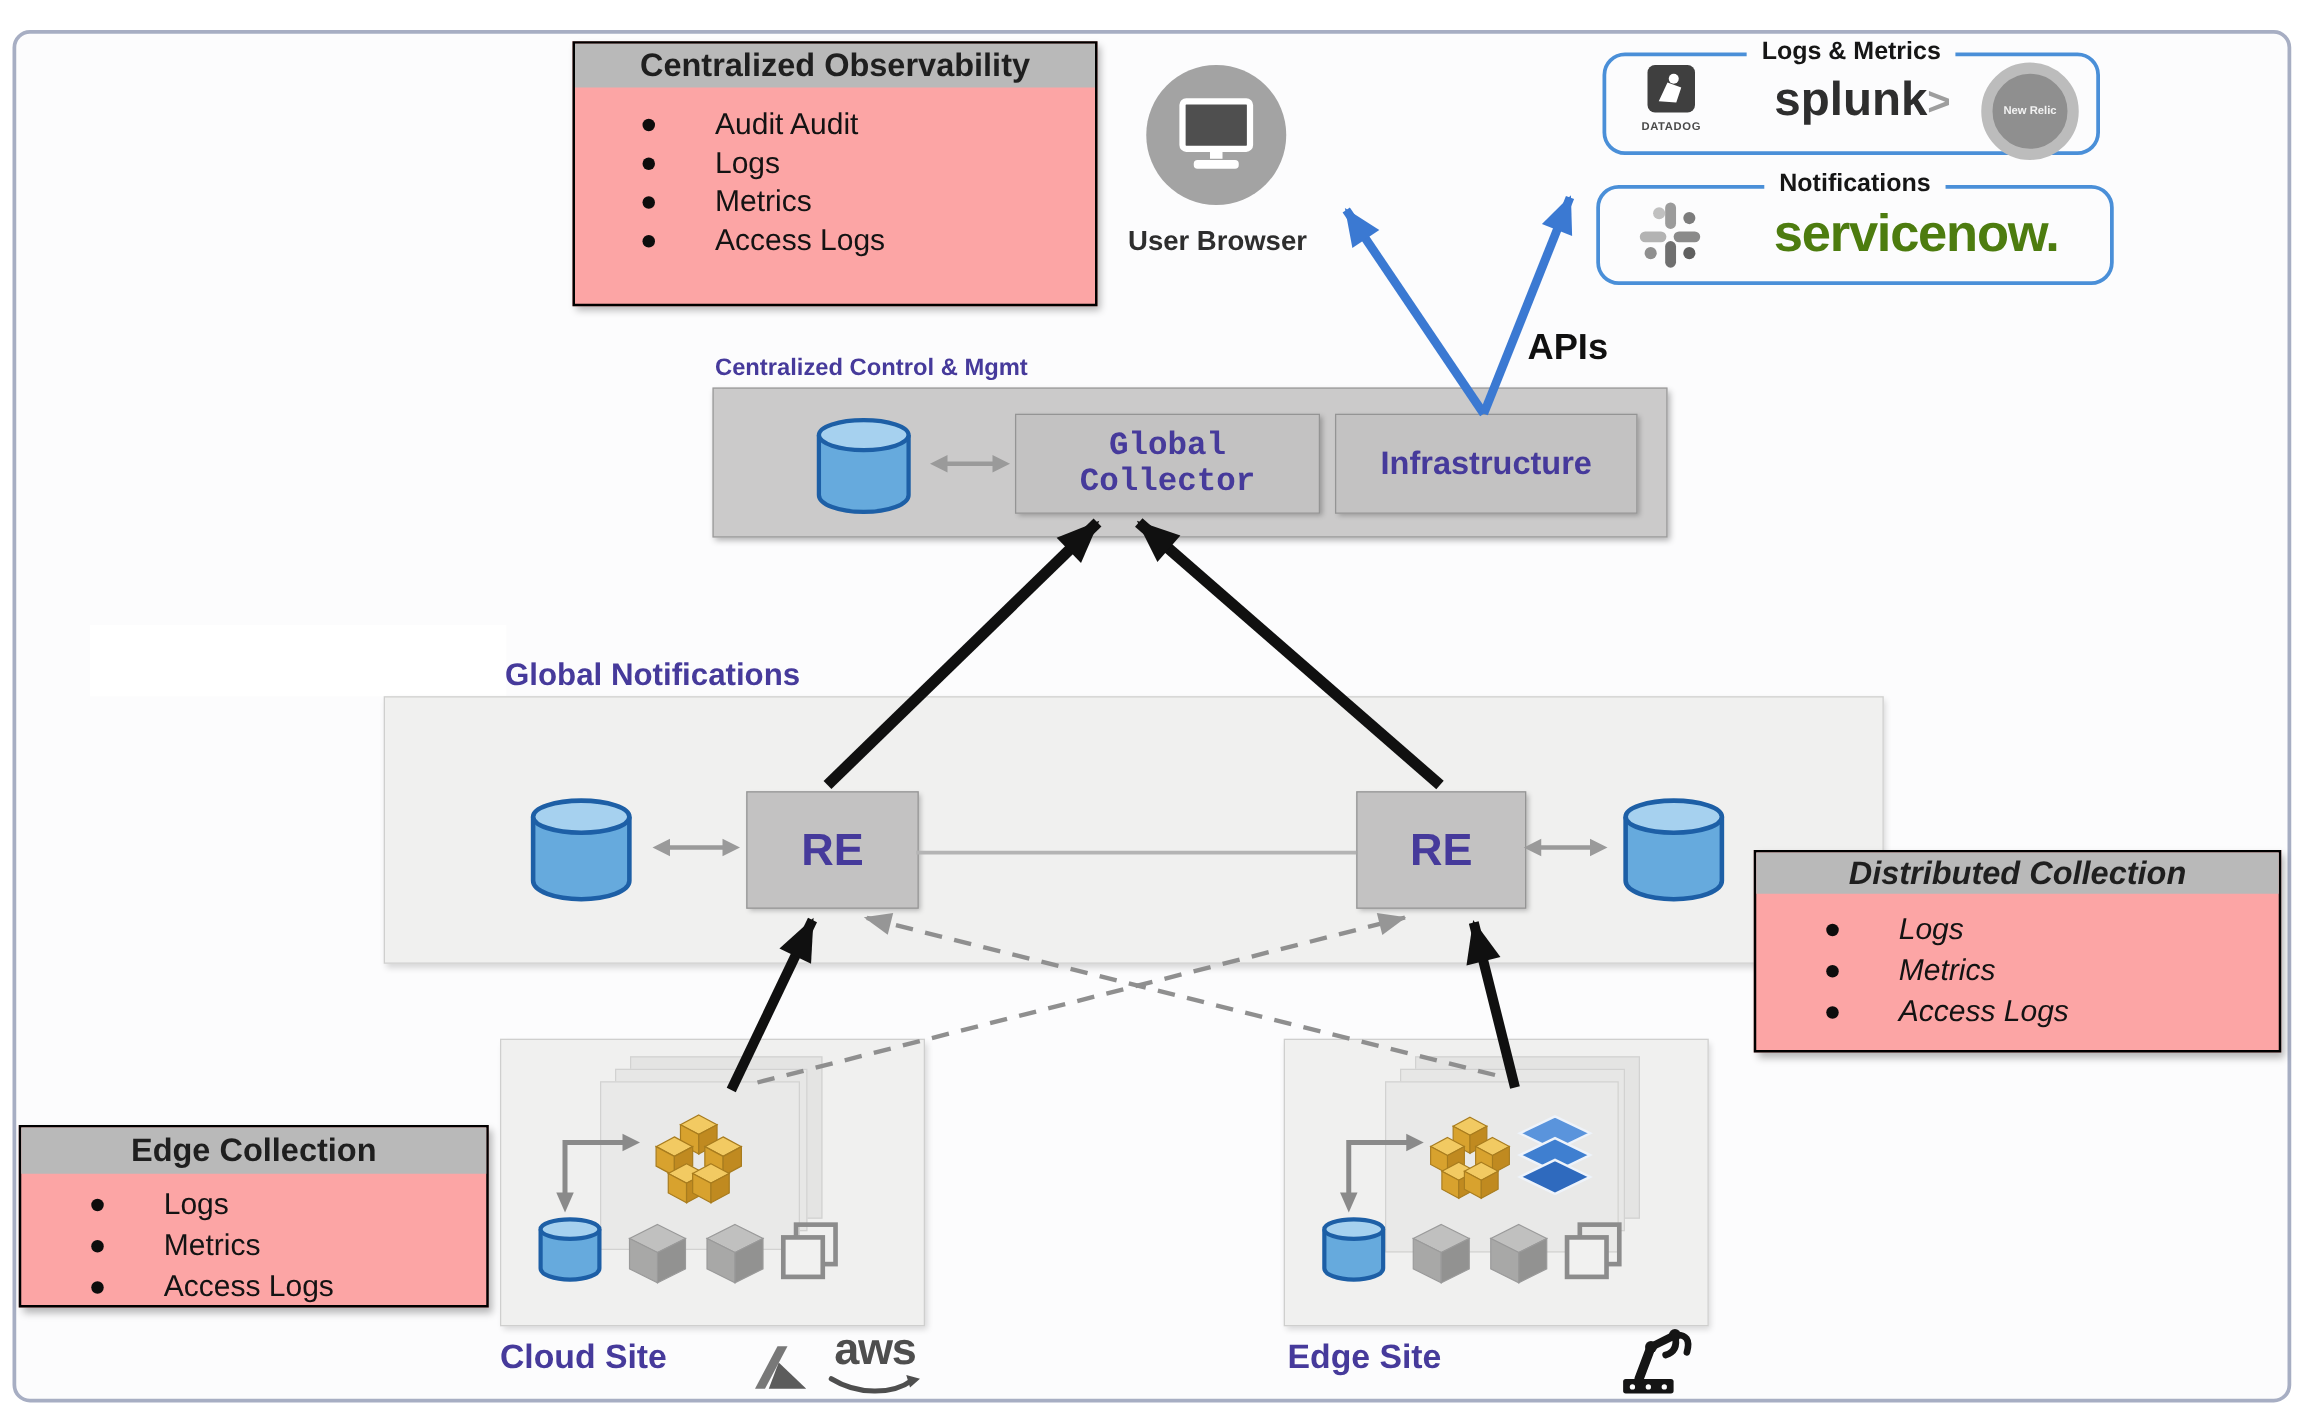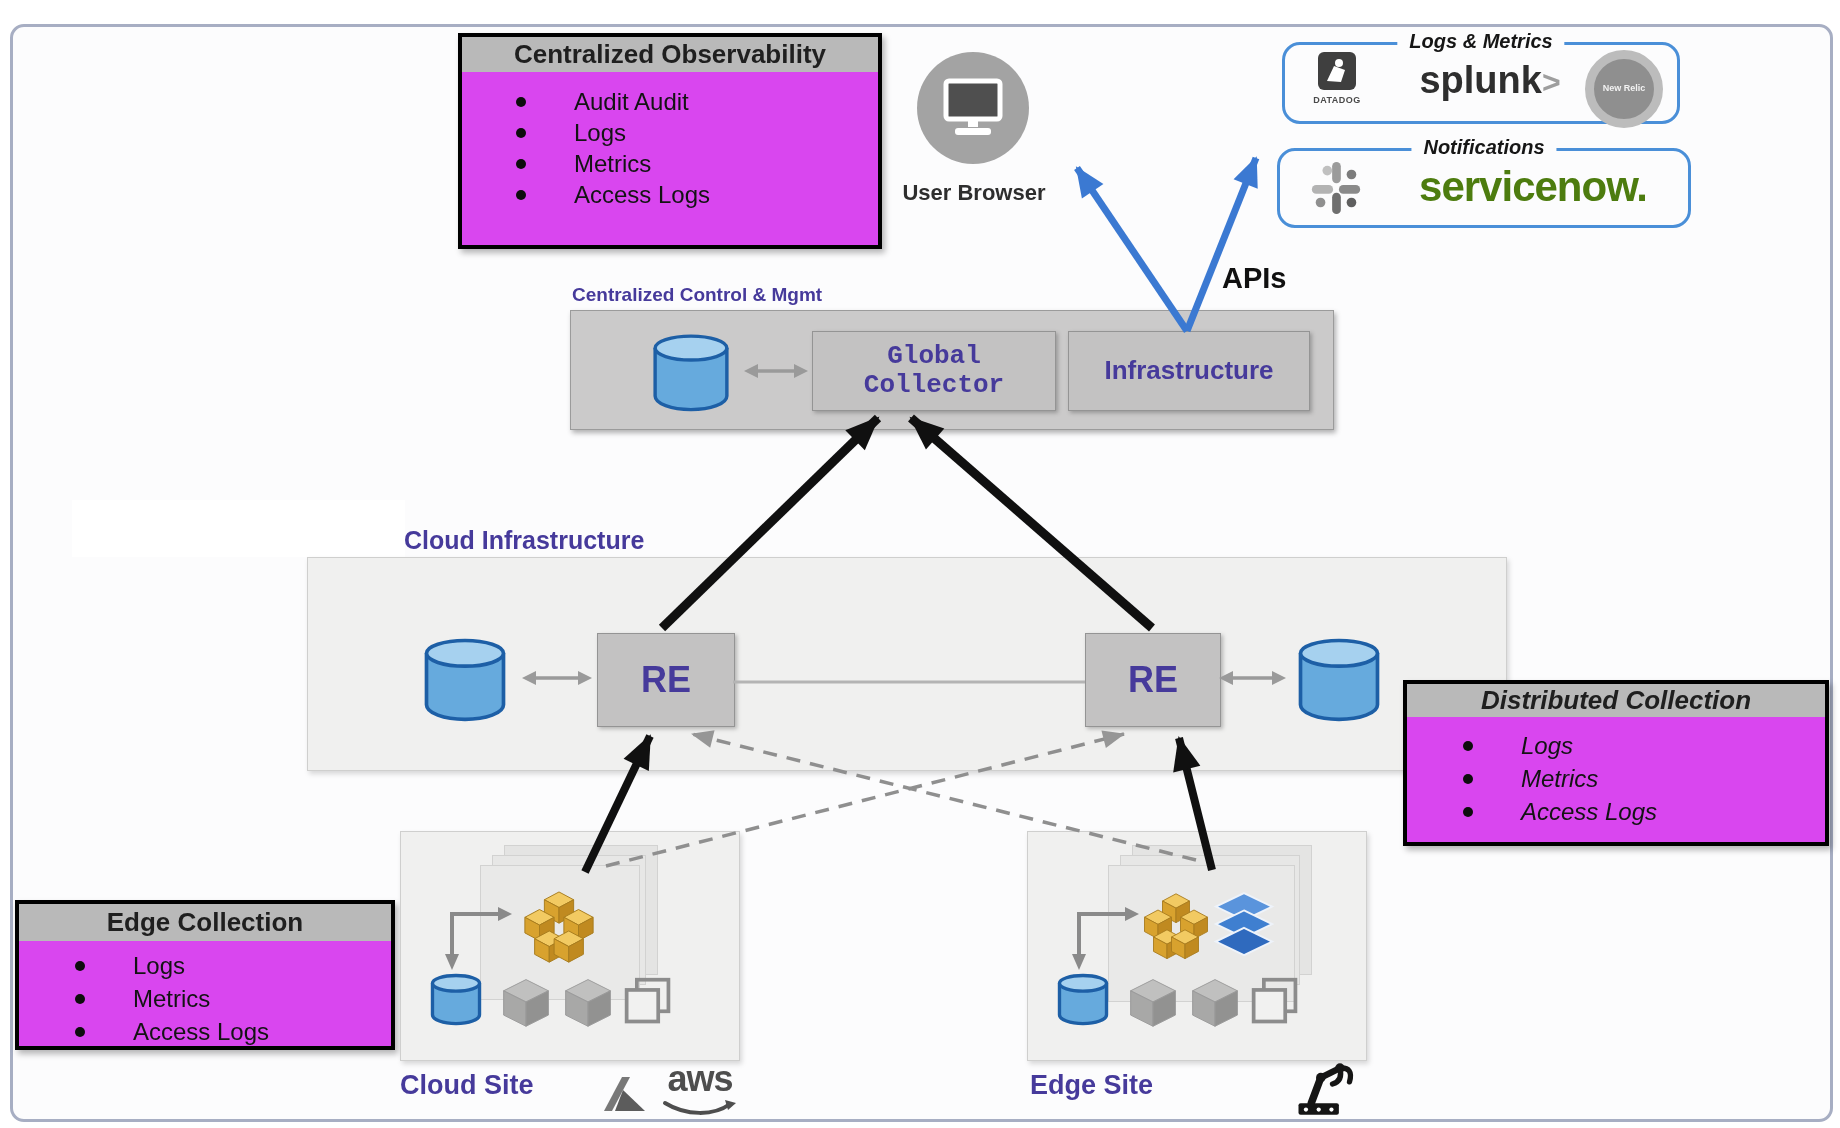--- a/index.html
+++ b/index.html
@@ -1,33 +1,33 @@
 <!DOCTYPE html>
 <html><head>
 <meta charset="utf-8">
 <style>
   html,body{margin:0;padding:0;background:#ffffff;}
   .stage{position:relative;width:1840px;height:1128px;font-family:"Liberation Sans",sans-serif;overflow:hidden;background:#ffffff;}
   .card{position:absolute;left:10px;top:24px;width:1817px;height:1092px;border:3px solid #a7aec3;border-radius:14px;background:#fcfcfd;}
   .abs{position:absolute;}
   
-  .listbox{position:absolute;background:#d946ef;border:4px solid #000000;box-shadow:3px 4px 6px rgba(0,0,0,.28);}
+  .listbox{position:absolute;background:#fca5a5;border:2px solid #000000;box-shadow:3px 4px 6px rgba(0,0,0,.28);}
   .listbox .hdr{background:#b9b9b9;color:#1f1f1f;font-weight:bold;text-align:center;font-size:26px;}
   .li{display:flex;align-items:center;}
   .dot{width:10px;height:10px;border-radius:50%;background:#0d0d0d;flex:0 0 auto;}
   .li span.txt{color:#131313;font-size:24px;}
   
   .ptitle{position:absolute;color:#463a9b;font-weight:bold;}
   
   .graybox{position:absolute;background:#c3c2c2;border:1px solid #949494;box-shadow:2px 2px 4px rgba(0,0,0,.25);display:flex;align-items:center;justify-content:center;text-align:center;}
   .graybox .lbl{color:#463a9b;font-weight:bold;font-size:26px;line-height:1.12;}
   .panel{position:absolute;background:#f0f0ef;border:1px solid #cfcfce;box-shadow:2px 3px 5px rgba(0,0,0,.15);}
   
   .pill{position:absolute;background:#fcfcfd;border:3px solid #4a8fd8;border-radius:18px;}
-  .pill .chip{position:absolute;top:-15px;left:50%;transform:translateX(-50%);background:#fcfcfd;padding:0 12px;font-weight:bold;font-size:20px;color:#161616;white-space:nowrap;font-style:italic;}
+  .pill .chip{position:absolute;top:-15px;left:50%;transform:translateX(-50%);background:#fcfcfd;padding:0 12px;font-weight:bold;font-size:20px;color:#161616;white-space:nowrap;}
   .pagestack{position:absolute;border:1px solid #d2d2d1;}
   .arrows{position:absolute;left:0;top:0;z-index:60;pointer-events:none;}
   .sn-text{font-weight:bold;color:#4d7c0f;font-size:42px;letter-spacing:-1px;}
   .splunk-text{font-weight:bold;color:#2e2e2e;font-size:38px;}
   .splunk-chev{font-weight:bold;color:#9e9e9e;font-size:32px;}
   .aws-text{font-weight:bold;color:#4e4e4e;font-size:36px;letter-spacing:-1px;}
   .dd-caption{font-size:9px;color:#4a4a4a;font-weight:bold;letter-spacing:.5px;text-align:center;}
   .nr-ring{width:60px;height:60px;border-radius:50%;background:#8f8f8f;border:9px solid #bcbcbc;display:flex;align-items:center;justify-content:center;text-align:center;color:#f2f2f2;font-size:9px;font-weight:bold;line-height:1.1;}
   .ub-label{position:absolute;font-weight:bold;color:#2e2e2e;font-size:22px;text-align:center;}
   .white-patch{position:absolute;background:#ffffff;}
@@ -112,21 +112,21 @@
     <path d="M8,20 v56 c0,9 19,16 42,16 s42,-7 42,-16 V20" fill="#66aadd" stroke="#1d5fa6" stroke-width="4"></path>
     <ellipse cx="50" cy="20" rx="42" ry="14" fill="#a6d1ef" stroke="#1d5fa6" stroke-width="4"></ellipse>
   </svg>
   <div class="graybox" style="left:812px;top:331px;width:242px;height:78px;">
     <span class="lbl" style="display:inline-block;width:150px;font-family:Liberation Mono, monospace;">Global Collector</span>
   </div>
   <div class="graybox" style="left:1068px;top:331px;width:240px;height:78px;">
     <span class="lbl">Infrastructure</span>
   </div>
 
-  <div class="ptitle" style="left:404px;top:526px;font-size:25px;">Cloud Infrastructure</div>
+  <div class="ptitle" style="left:404px;top:526px;font-size:25px;">Global Notifications</div>
   <div class="panel" style="left:307px;top:557px;width:1198px;height:212px;"></div>
   <svg class="abs" style="left:413px;top:635px;" width="104" height="88" viewBox="0 0 100 96">
     <path d="M8,20 v56 c0,9 19,16 42,16 s42,-7 42,-16 V20" fill="#66aadd" stroke="#1d5fa6" stroke-width="4"></path>
     <ellipse cx="50" cy="20" rx="42" ry="14" fill="#a6d1ef" stroke="#1d5fa6" stroke-width="4"></ellipse>
   </svg>
   <div class="graybox" style="left:597px;top:633px;width:136px;height:92px;">
     <span class="lbl" style="font-size:36px;">RE</span>
   </div>
   <div class="graybox" style="left:1085px;top:633px;width:134px;height:92px;">
     <span class="lbl" style="font-size:36px;">RE</span>

